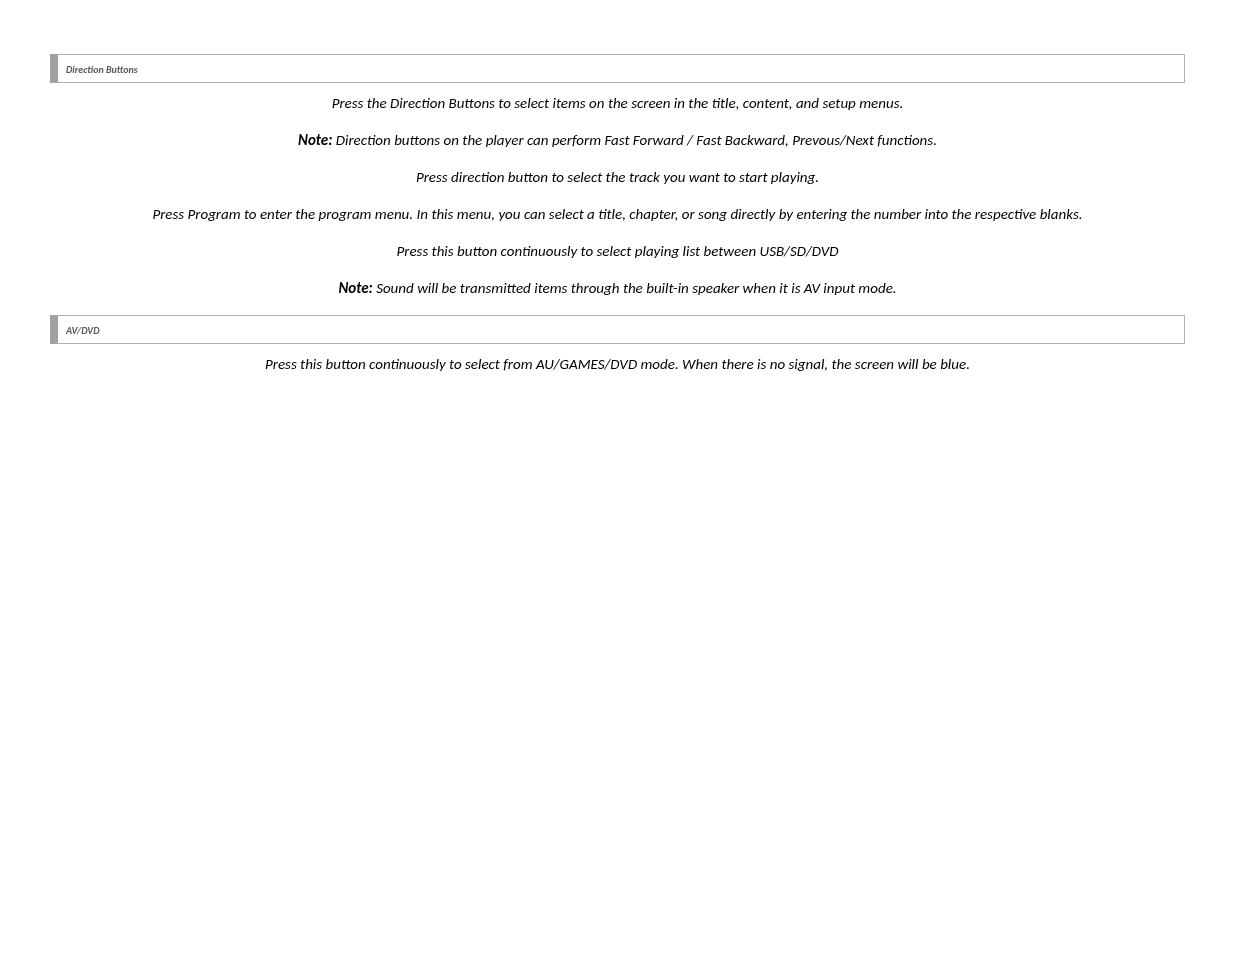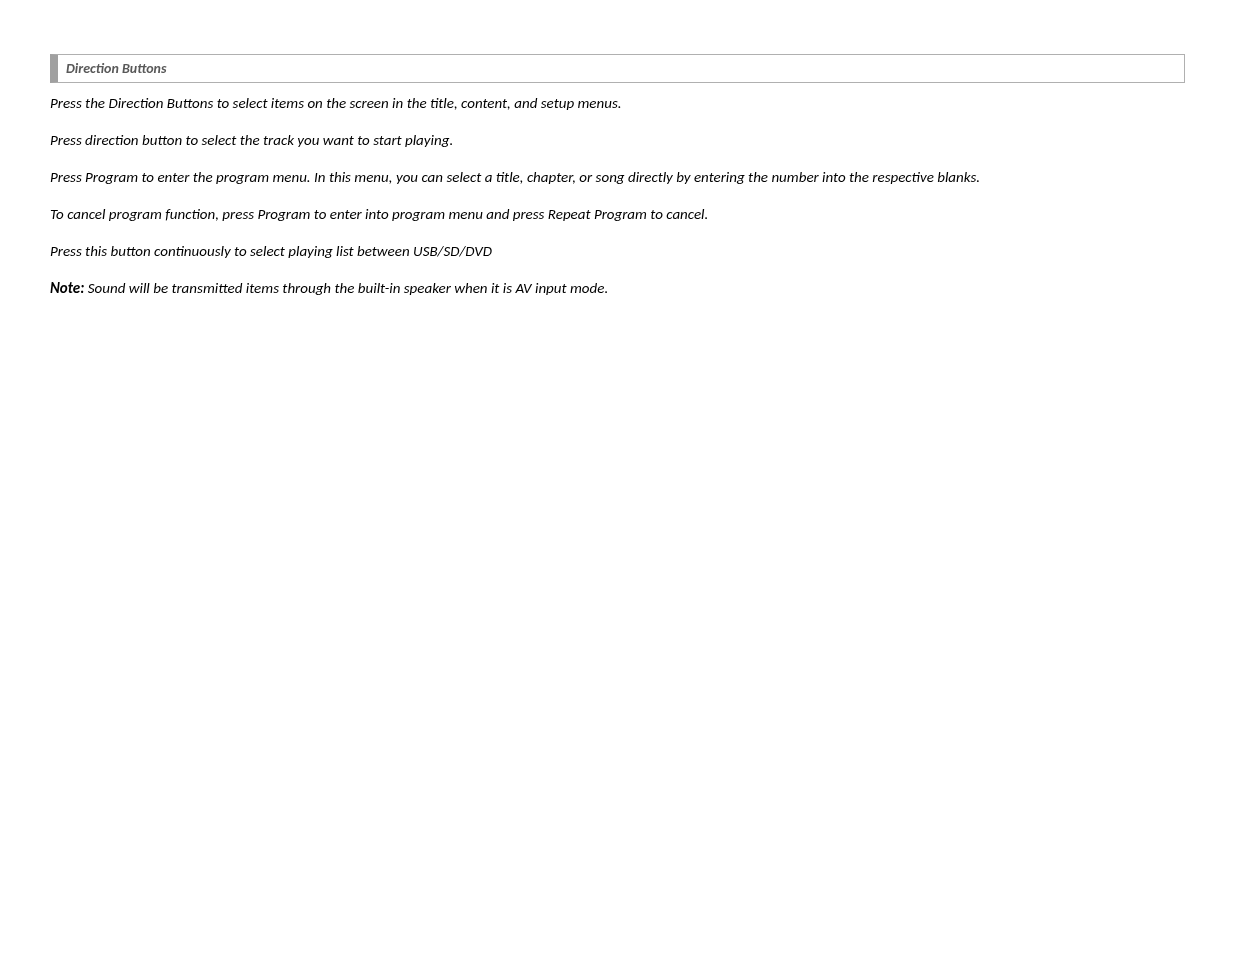--- a/index.html
+++ b/index.html
@@ -19,68 +19,75 @@
     .section-header {
       border: 1px solid #b0b0b0;
       border-left: 8px solid #a0a0a0;
       background: #ffffff;
       padding: 3px 8px;
       margin-bottom: 10px;
       margin-top: 0;
     }
     .section-header .title {
       font-weight: bold;
-      font-size: 14px;
+      font-size: 10px;
       color: #595959;
     }
     .paragraph {
       margin-bottom: 16px;
       padding-left: 0;
+      text-align: center;
     }
     .note-label {
       font-weight: bold;
     }
     .section-block {
       margin-bottom: 14px;
     }
   </style>
 </head>
 <body>
 
 <div>
 
   <div class="section-block">
     <div class="section-header">
       <span class="title">Direction Buttons</span>
     </div>
     <p class="paragraph">
       <span>Press the Direction Buttons to select items on the screen in the title, content, and setup menus.</span>
     </p>
+    <p class="paragraph">
+      <span class="note-label">Note:</span><span> Direction buttons on the player can perform Fast Forward / Fast Backward, Prevous/Next functions.</span>
+    </p>
   </div>
 
   <div class="section-block">
     <p class="paragraph">
       <span>Press direction button to select the track you want to start playing.</span>
     </p>
     <p class="paragraph">
       <span>Press Program to enter the program menu. In this menu, you can select a title, chapter, or song directly by entering the number into the respective blanks.</span>
-    </p>
-    <p class="paragraph">
-      <span>To cancel program function, press Program to enter into program menu and press Repeat Program to cancel.</span>
     </p>
   </div>
 
   <div class="section-block">
   </div>
 
   <div class="section-block">
     <p class="paragraph">
       <span>Press this button continuously to select playing list between USB/SD/DVD</span>
     </p>
     <p class="paragraph">
       <span class="note-label">Note:</span><span> Sound will be transmitted items through the built-in speaker when it is AV input mode.</span>
     </p>
   </div>
 
   <div class="section-block">
+    <div class="section-header">
+      <span class="title">AV/DVD</span>
+    </div>
+    <p class="paragraph">
+      <span>Press this button continuously to select from AU/GAMES/DVD mode. When there is no signal, the screen will be blue.</span>
+    </p>
   </div>
 
 </div>
 
 </body></html>

